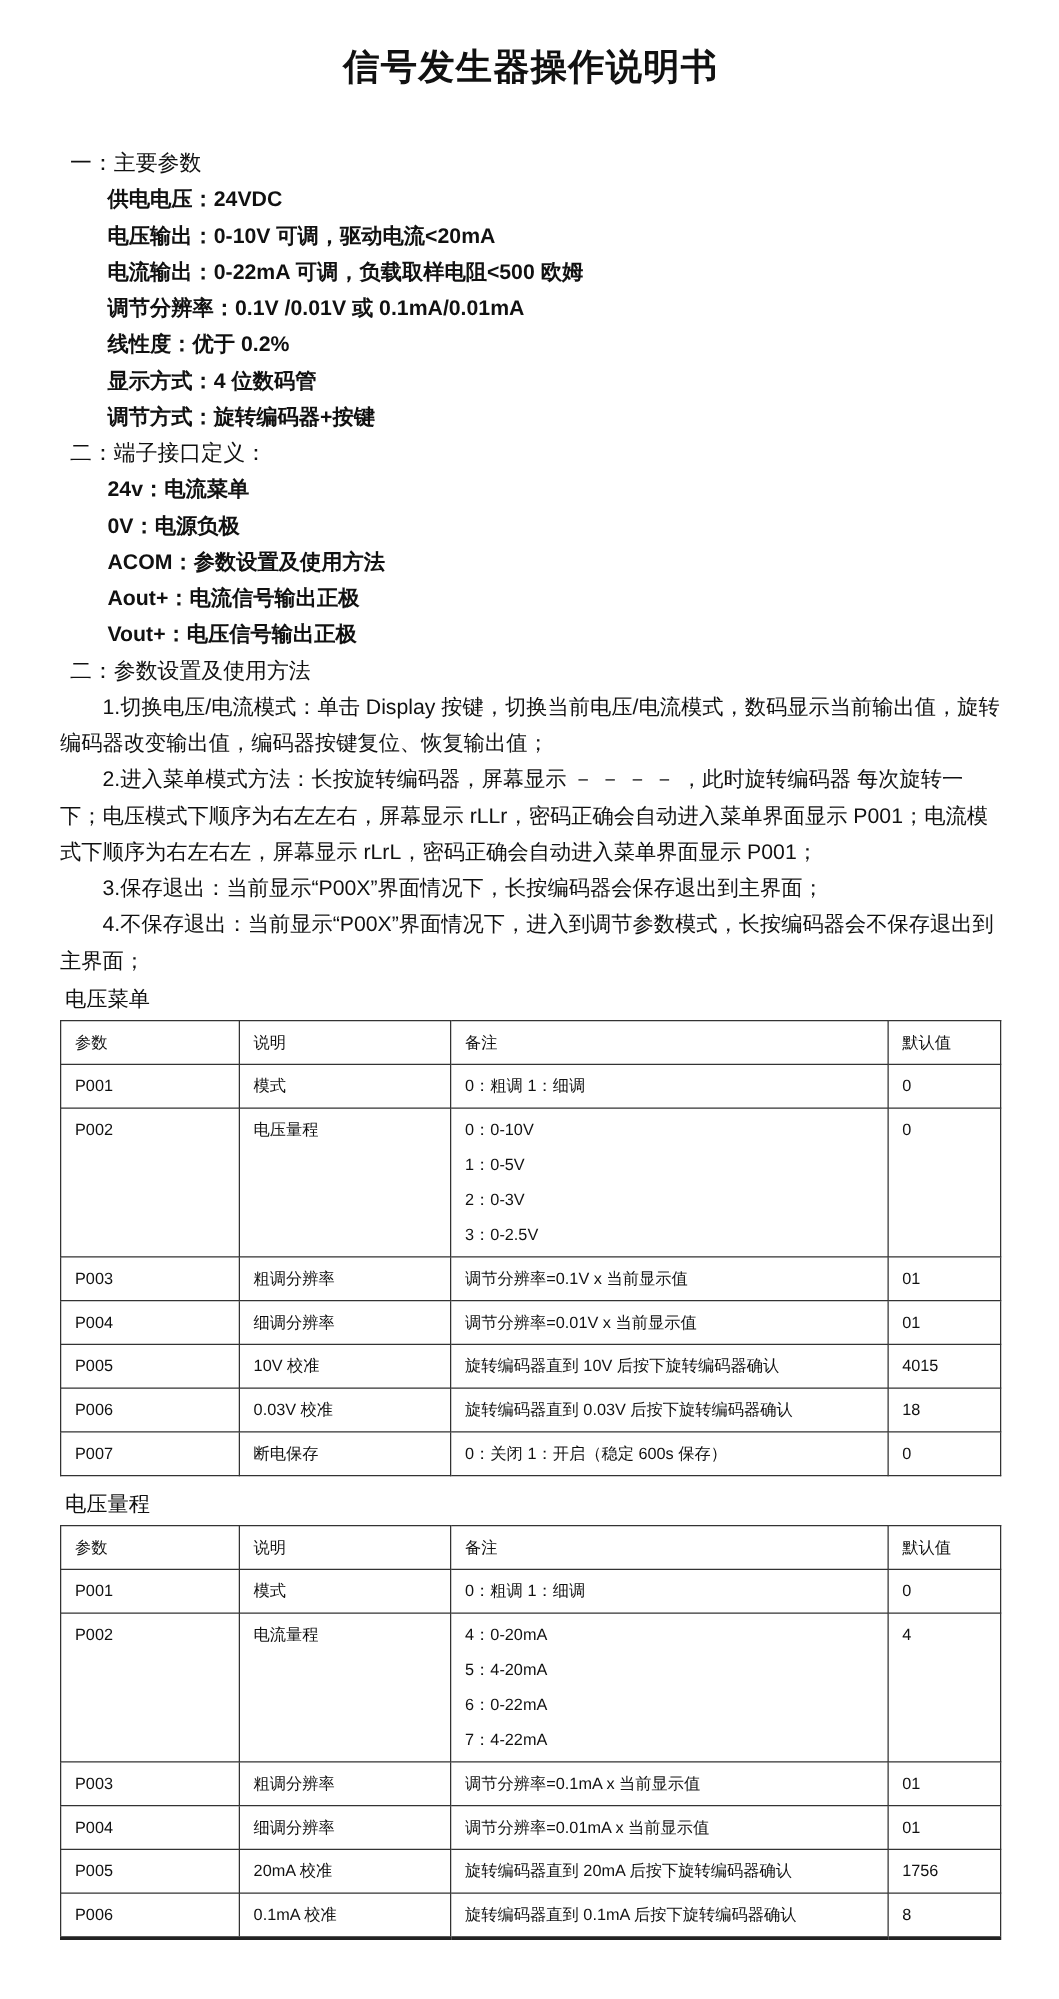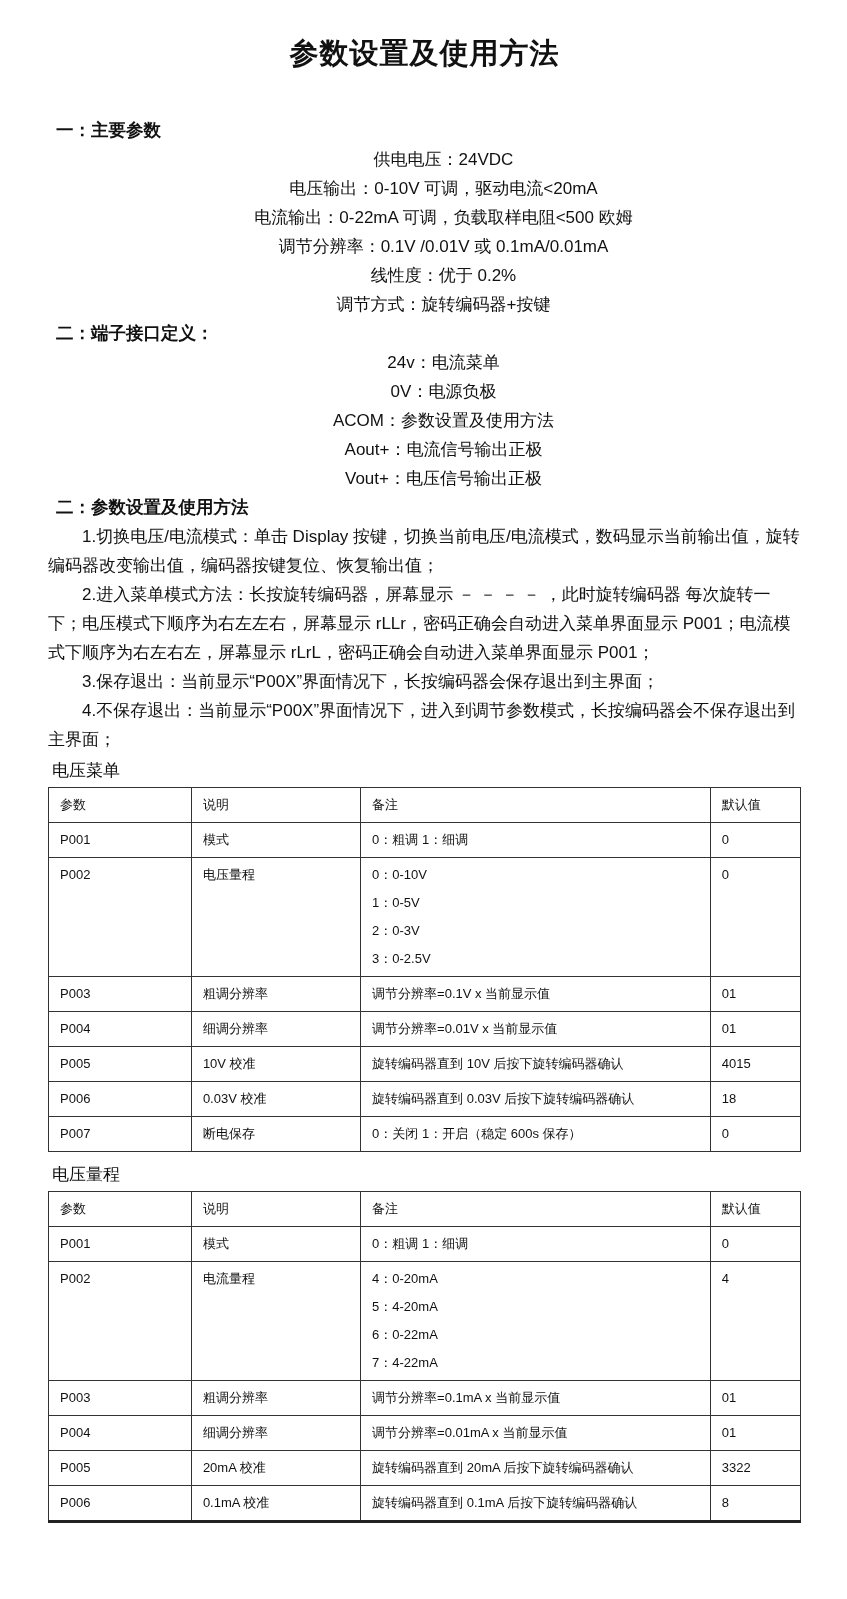--- a/index.html
+++ b/index.html
@@ -14,29 +14,28 @@
   .page { padding:24px 46px 12px 48px; }
   h1.title {
     text-align:center;
     font-size:29px;
     font-weight:700;
     letter-spacing:1px;
     margin:10px 0 42px 0;
   }
   h2.sec {
     font-size:17.5px;
+    font-weight:400;
+    line-height:29px;
+    margin-left:8px;
+  }
+  .items p {
+    line-height:29px;
+    padding-left:38px;
     font-weight:700;
-    line-height:29px;
-    margin-left:8px;
-  }
-  .items p {
-    line-height:29px;
-    padding-left:38px;
-    font-weight:400;
-    text-align:center;
   }
   .para {
     line-height:29px;
     text-indent:34px;
     font-weight:400;
   }
   .menu-label {
     line-height:29px;
     margin:2px 0 2px 4px;
   }
@@ -61,30 +60,31 @@
     overflow:hidden;
   }
   td.note { white-space:pre-line; }
   table.menu.last tr:last-child td { border-bottom:3px solid #222222; }
 </style>
 </head>
 <body>
 
 <div class="page">
 
-  <h1 class="title">参数设置及使用方法</h1>
+  <h1 class="title">信号发生器操作说明书</h1>
 
   <section>
     <h2 class="sec">一：主要参数</h2>
     <div class="items">
       <p>供电电压：24VDC</p>
       <p>电压输出：0-10V 可调，驱动电流&lt;20mA</p>
       <p>电流输出：0-22mA 可调，负载取样电阻&lt;500 欧姆</p>
       <p>调节分辨率：0.1V /0.01V 或 0.1mA/0.01mA</p>
       <p>线性度：优于 0.2%</p>
+      <p>显示方式：4 位数码管</p>
       <p>调节方式：旋转编码器+按键</p>
     </div>
   </section>
 
   <section>
     <h2 class="sec">二：端子接口定义：</h2>
     <div class="items">
       <p>24v：电流菜单</p>
       <p>0V：电源负极</p>
       <p>ACOM：参数设置及使用方法</p>
@@ -209,21 +209,21 @@
       <tr>
         <td>P004</td>
         <td>细调分辨率</td>
         <td class="note">调节分辨率=0.01mA x 当前显示值</td>
         <td>01</td>
       </tr>
       <tr>
         <td>P005</td>
         <td>20mA 校准</td>
         <td class="note">旋转编码器直到 20mA 后按下旋转编码器确认</td>
-        <td>3322</td>
+        <td>1756</td>
       </tr>
       <tr>
         <td>P006</td>
         <td>0.1mA 校准</td>
         <td class="note">旋转编码器直到 0.1mA 后按下旋转编码器确认</td>
         <td>8</td>
       </tr>
 
     </tbody>
   </table>

